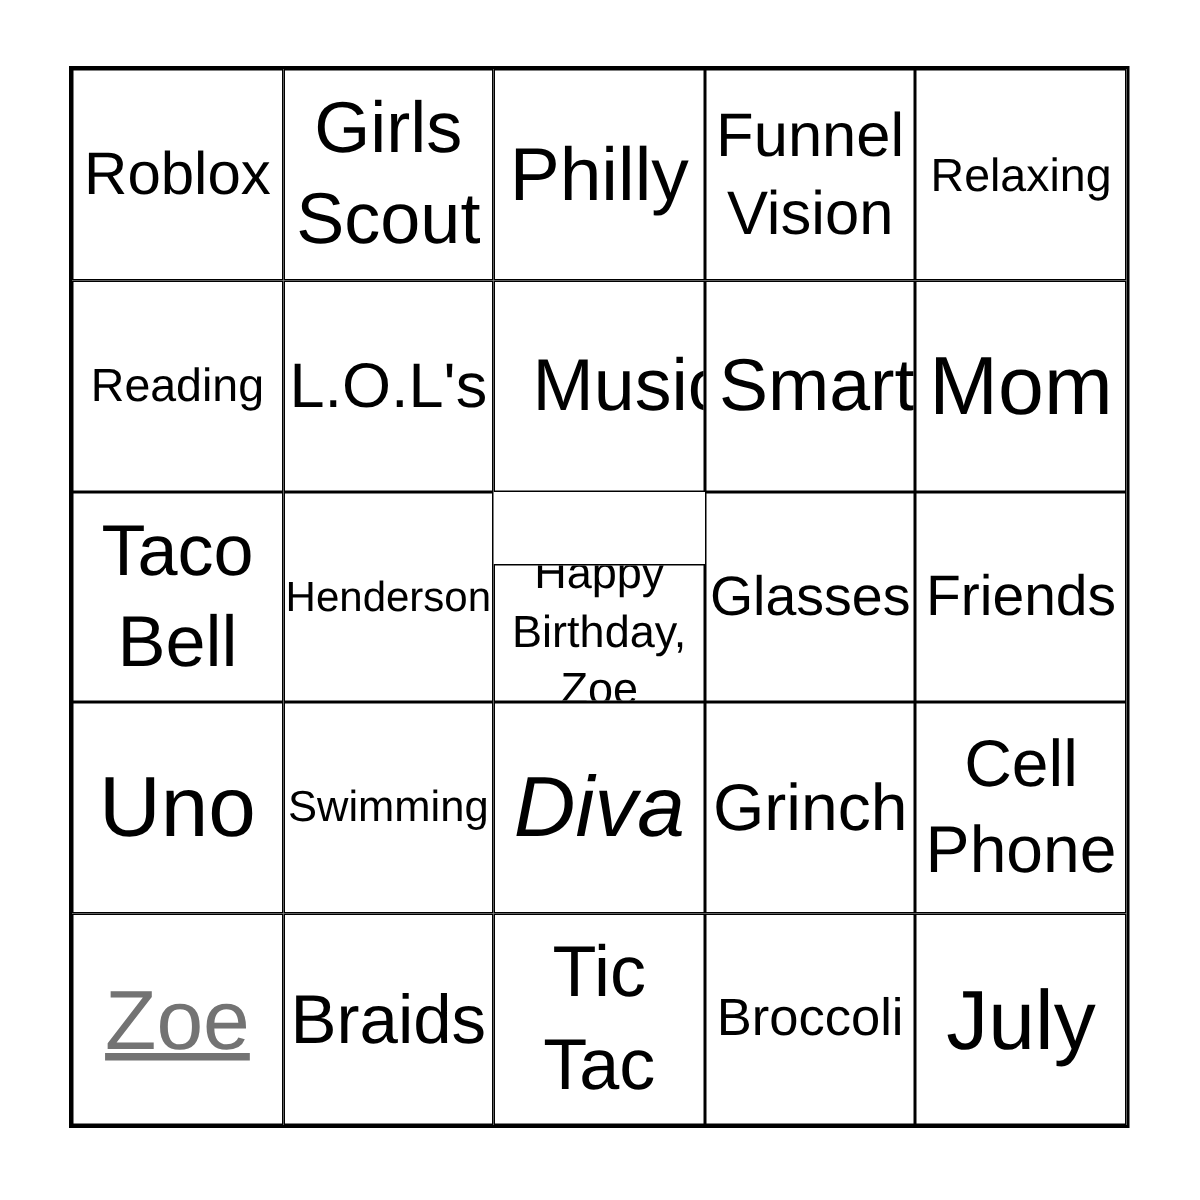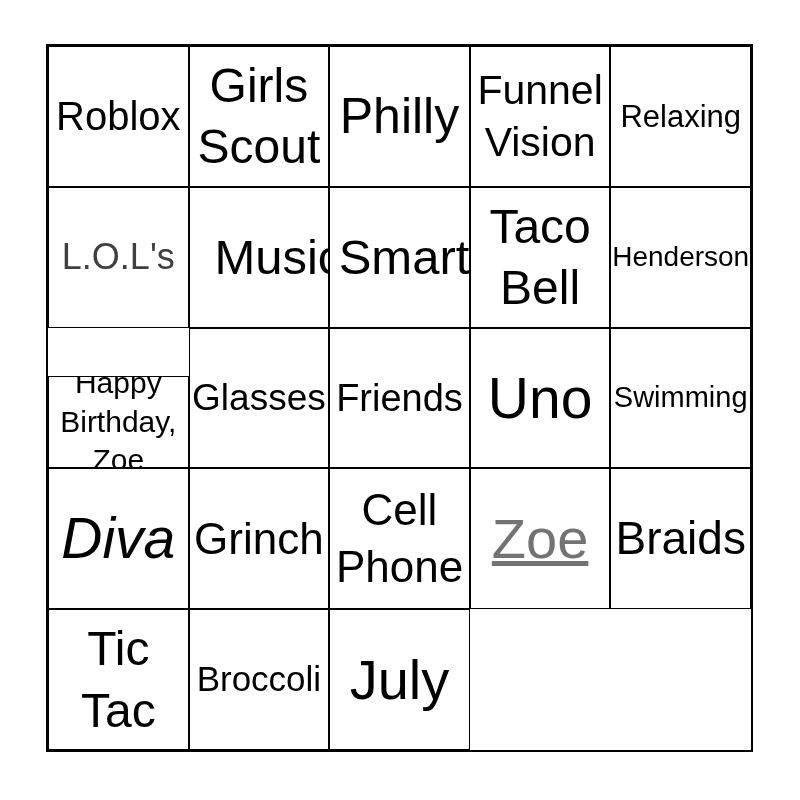--- a/index.html
+++ b/index.html
@@ -49,23 +49,25 @@
 </head>
 <body>
 
 <div id="stage">
   <div id="bingo-grid">
       <div class="bingo-cell" style="font-size: 40px; color: rgb(0, 0, 0);">Roblox</div>
       <div class="bingo-cell" style="font-size: 48px; color: rgb(0, 0, 0);">Girls Scout</div>
       <div class="bingo-cell" style="font-size: 50px; color: rgb(0, 0, 0);">Philly</div>
       <div class="bingo-cell" style="font-size: 41px; color: rgb(0, 0, 0);">Funnel Vision</div>
       <div class="bingo-cell" style="font-size: 31px; color: rgb(0, 0, 0);">Relaxing</div>
-      <div class="bingo-cell" style="font-size: 36px; color: #404040;">L.O.L's</div>
+      <div class="bingo-cell" style="font-size: 31px; color: rgb(0, 0, 0);">Reading</div>
+      <div class="bingo-cell" style="font-size: 42px; color: #000000;">L.O.L's</div>
       <div class="bingo-cell" style="font-size: 49px; color: rgb(0, 0, 0); padding-left: 40px;">Music</div>
       <div class="bingo-cell" style="font-size: 49px; color: rgb(0, 0, 0); padding-left: 10px;">Smart</div>
+      <div class="bingo-cell" style="font-size: 55px; color: rgb(0, 0, 0);">Mom</div>
       <div class="bingo-cell" style="font-size: 48px; color: rgb(0, 0, 0);">Taco Bell</div>
       <div class="bingo-cell" style="font-size: 28px; color: rgb(0, 0, 0);">Henderson</div>
       <div class="bingo-cell" style="font-size: 30px; color: rgb(0, 0, 0); margin-top: 48px;">Happy Birthday, Zoe</div>
       <div class="bingo-cell" style="font-size: 37px; color: rgb(0, 0, 0);">Glasses</div>
       <div class="bingo-cell" style="font-size: 38px; color: rgb(0, 0, 0);">Friends</div>
       <div class="bingo-cell" style="font-size: 57px; color: rgb(0, 0, 0);">Uno</div>
       <div class="bingo-cell" style="font-size: 29px; color: rgb(0, 0, 0);">Swimming</div>
       <div class="bingo-cell" style="font-size: 57px; color: rgb(0, 0, 0); font-style: italic;">Diva</div>
       <div class="bingo-cell" style="font-size: 44px; color: rgb(0, 0, 0);">Grinch</div>
       <div class="bingo-cell" style="font-size: 44px; color: rgb(0, 0, 0);">Cell Phone</div>

